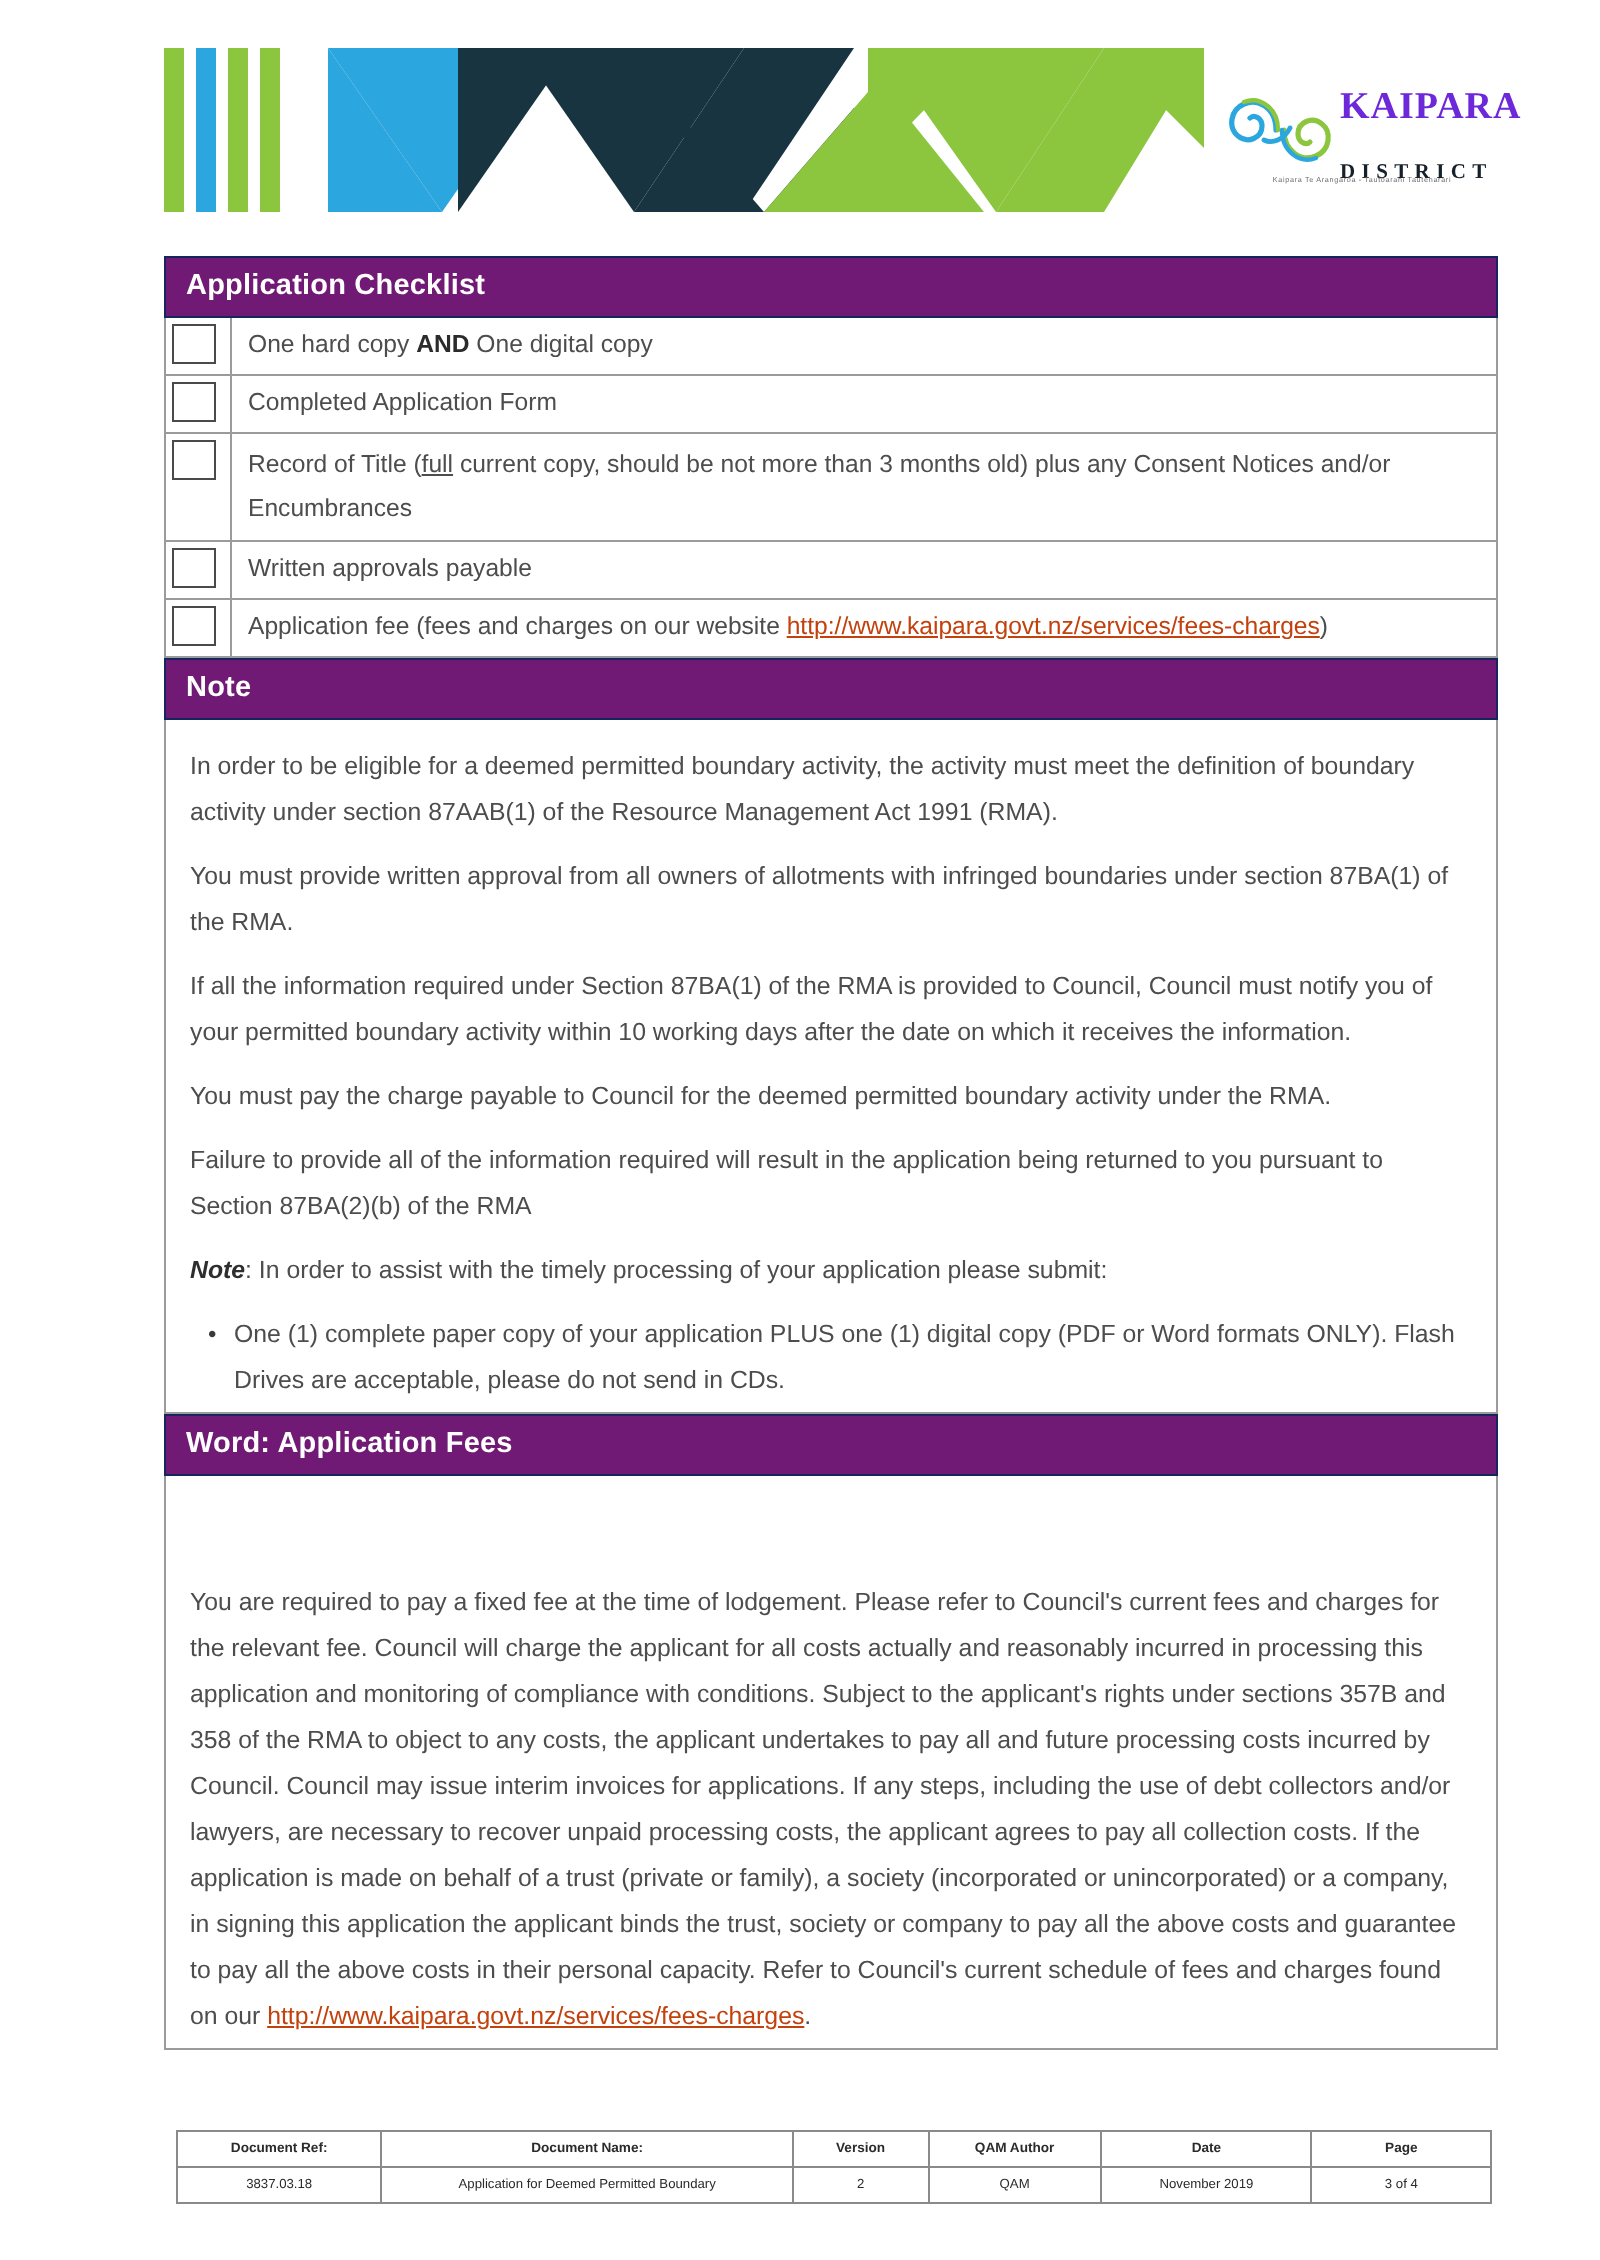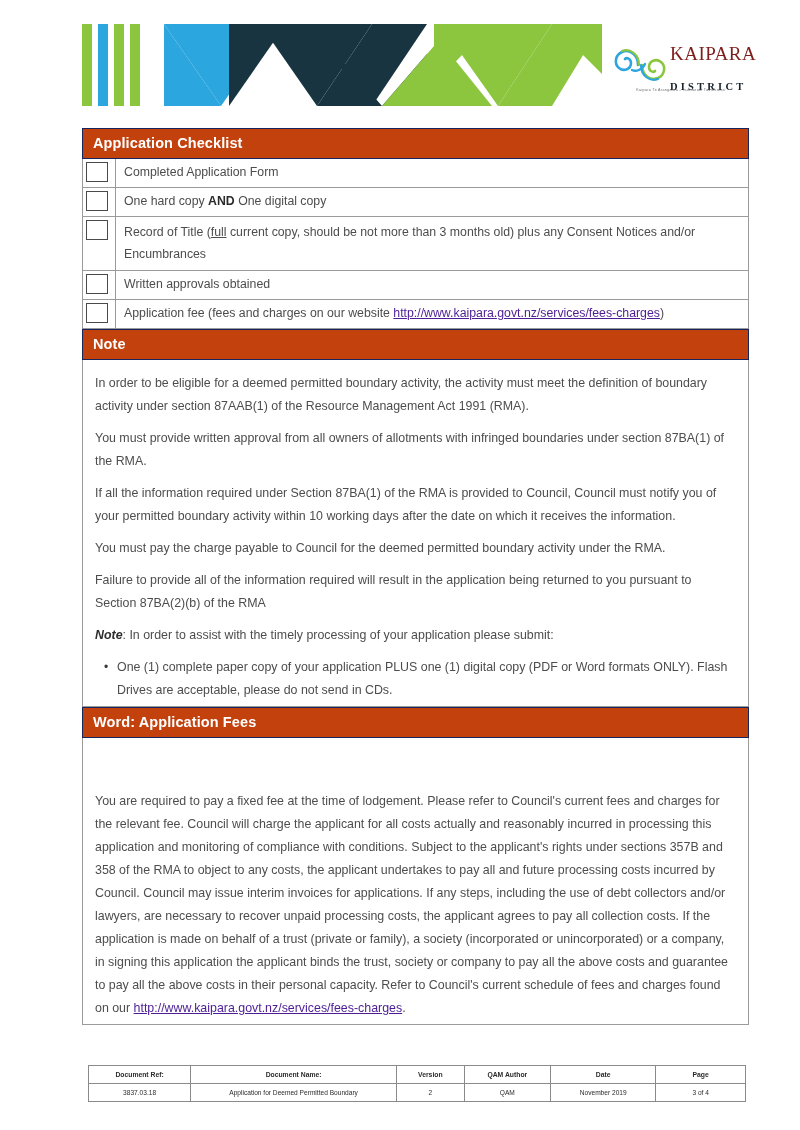--- a/index.html
+++ b/index.html
@@ -37,24 +37,24 @@
     left: 0; top: 2px;
     width: 56px; height: 38px;
   }
   #logo-wordmark {
     position: absolute;
     left: 58px; top: 0px;
     width: 84px;
   }
   .logo-kaipara {
     font-family: "Liberation Serif", serif;
-    font-weight: normal;
+    font-weight: bold;
     font-size: 19px;
     letter-spacing: 0.5px;
-    color: #7f1d1d;
+    color: #6d28d9;
     line-height: 19px;
   }
   .logo-district {
     font-family: "Liberation Serif", serif;
     font-weight: bold;
     font-size: 10.5px;
     letter-spacing: 3.2px;
     color: #15202b;
     line-height: 12px;
     margin-top: 18px;
@@ -71,21 +71,21 @@
   }
 
   
   #doc-body {
     position: absolute;
     left: 82px; top: 128px;
     width: 667px;
   }
 
   .section-header {
-    background: #c2410c;
+    background: #701a75;
     color: #ffffff;
     font-size: 14.5px;
     font-weight: bold;
     padding: 6px 0 7px 10px;
     border: 1px solid #16265c;
     box-sizing: border-box;
     letter-spacing: 0.1px;
   }
 
   
@@ -154,21 +154,21 @@
     content: "\2022";
     position: absolute;
     left: -13px;
     top: 0;
     color: #3a3a3a;
     font-size: 12px;
   }
   .note-ital { font-style: italic; font-weight: bold; color: #2e2e2e; }
 
   a.doclink {
-    color: #4c1d95;
+    color: #c2410c;
     text-decoration: underline;
     text-align: right;
   }
 
   #fees-box p { margin-bottom: 0; margin-top: 40px; }
 
   
   #footer-table-wrap {
     position: absolute;
     left: 88px; top: 1065px;
@@ -253,43 +253,43 @@
 <div id="doc-body">
 
   <div class="section-header">Application Checklist</div>
 
   <table id="checklist-table">
     <tbody>
       <tr>
         <td class="chk-cell">
           <div class="chk-box"></div>
         </td>
+        <td class="chk-text"><span>One hard copy  </span><b class="bold-and">AND</b><span>  One digital copy</span></td>
+      </tr>
+
+      <tr>
+        <td class="chk-cell">
+          <div class="chk-box"></div>
+        </td>
         <td class="chk-text">Completed Application Form</td>
       </tr>
 
       <tr>
         <td class="chk-cell">
           <div class="chk-box"></div>
         </td>
-        <td class="chk-text"><span>One hard copy  </span><b class="bold-and">AND</b><span>  One digital copy</span></td>
-      </tr>
-
-      <tr>
-        <td class="chk-cell">
-          <div class="chk-box"></div>
-        </td>
         <td class="chk-text tall"><span>Record of Title (</span><u class="plain">full</u><span> current copy, should be not more than 3 months old) plus any Consent Notices and/or Encumbrances</span></td>
       </tr>
 
 
       <tr>
         <td class="chk-cell">
           <div class="chk-box"></div>
         </td>
-        <td class="chk-text">Written approvals obtained</td>
+        <td class="chk-text">Written approvals payable</td>
       </tr>
 
       <tr>
         <td class="chk-cell">
           <div class="chk-box"></div>
         </td>
         <td class="chk-text"><span>Application fee (fees and charges on our website </span><a class="doclink" href="#">http://www.kaipara.govt.nz/services/fees-charges</a><span>)</span></td>
       </tr>
     </tbody>
   </table>

